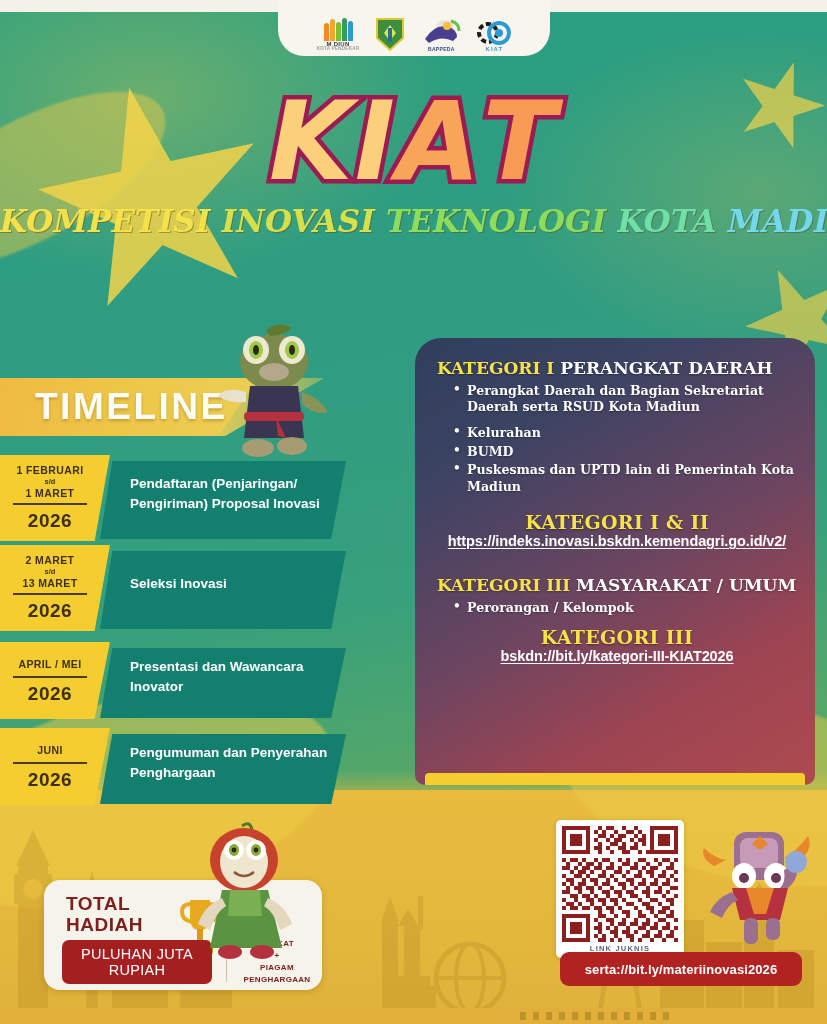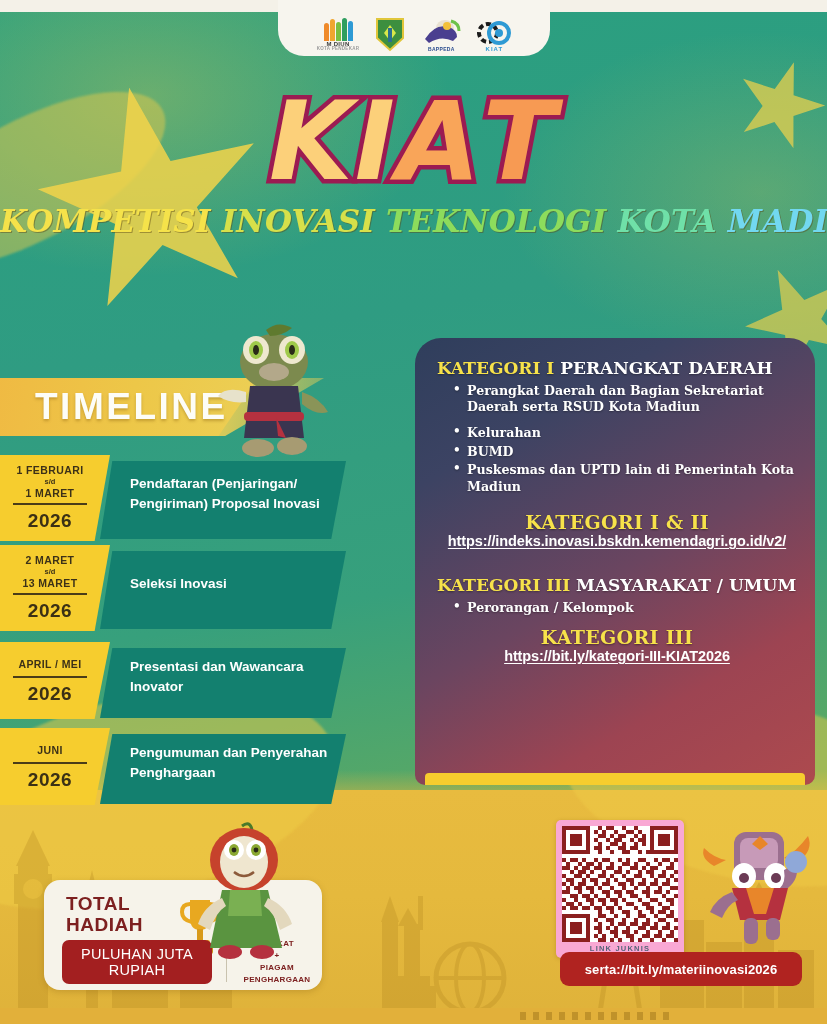--- a/index.html
+++ b/index.html
@@ -234,21 +234,21 @@
   .prize-extra {
     position: absolute; left: 192px; top: 58px; width: 82px;
     text-align: center; color: #7d2020;
     font-size: 8px; font-weight: bold; line-height: 1.5; letter-spacing: .3px;
   }
   .trophy { position: absolute; left: 136px; top: 16px; width: 40px; height: 62px; }
 
   .qr-card {
     position: absolute; left: 556px; top: 820px;
     width: 128px; height: 138px;
-    background: #f9a8d4; border-radius: 5px;
+    background: #ffffff; border-radius: 5px;
     padding: 6px 6px 0 6px;
     box-shadow: 0 1px 4px rgba(120,80,10,.3);
   }
   .qr-img { width: 116px; height: 116px; display: block; }
   .qr-cap {
     text-align: center; font-size: 7.5px; font-weight: bold;
     color: #55647a; letter-spacing: 1.2px; margin-top: 2px;
   }
   .link-bar {
     position: absolute; left: 560px; top: 952px;
@@ -487,21 +487,21 @@
     <div class="cat-head">
       <span class="k">KATEGORI III</span>
       <span>MASYARAKAT / UMUM</span>
     </div>
     <ul class="cat-list">
       <li>Perorangan / Kelompok</li>
     </ul>
 
     <div class="cat-cta" style="margin-top:10px;">
       <div class="cat-cta-title">KATEGORI III</div>
-      <a class="cat-cta-link" href="#">https://bit.ly/kategori-III-KIAT2026</a>
+      <a class="cat-cta-link" href="#">bskdn://bit.ly/kategori-III-KIAT2026</a>
     </div>
   </div>
 
   <div class="prize-card">
     <div class="prize-total">
       <div>TOTAL</div>
       <div>HADIAH</div>
     </div>
     <svg class="trophy" viewBox="0 0 40 62">
       <path d="M10 4 H30 V22 Q30 34 20 34 Q10 34 10 22 Z" fill="#e8a820"></path>

